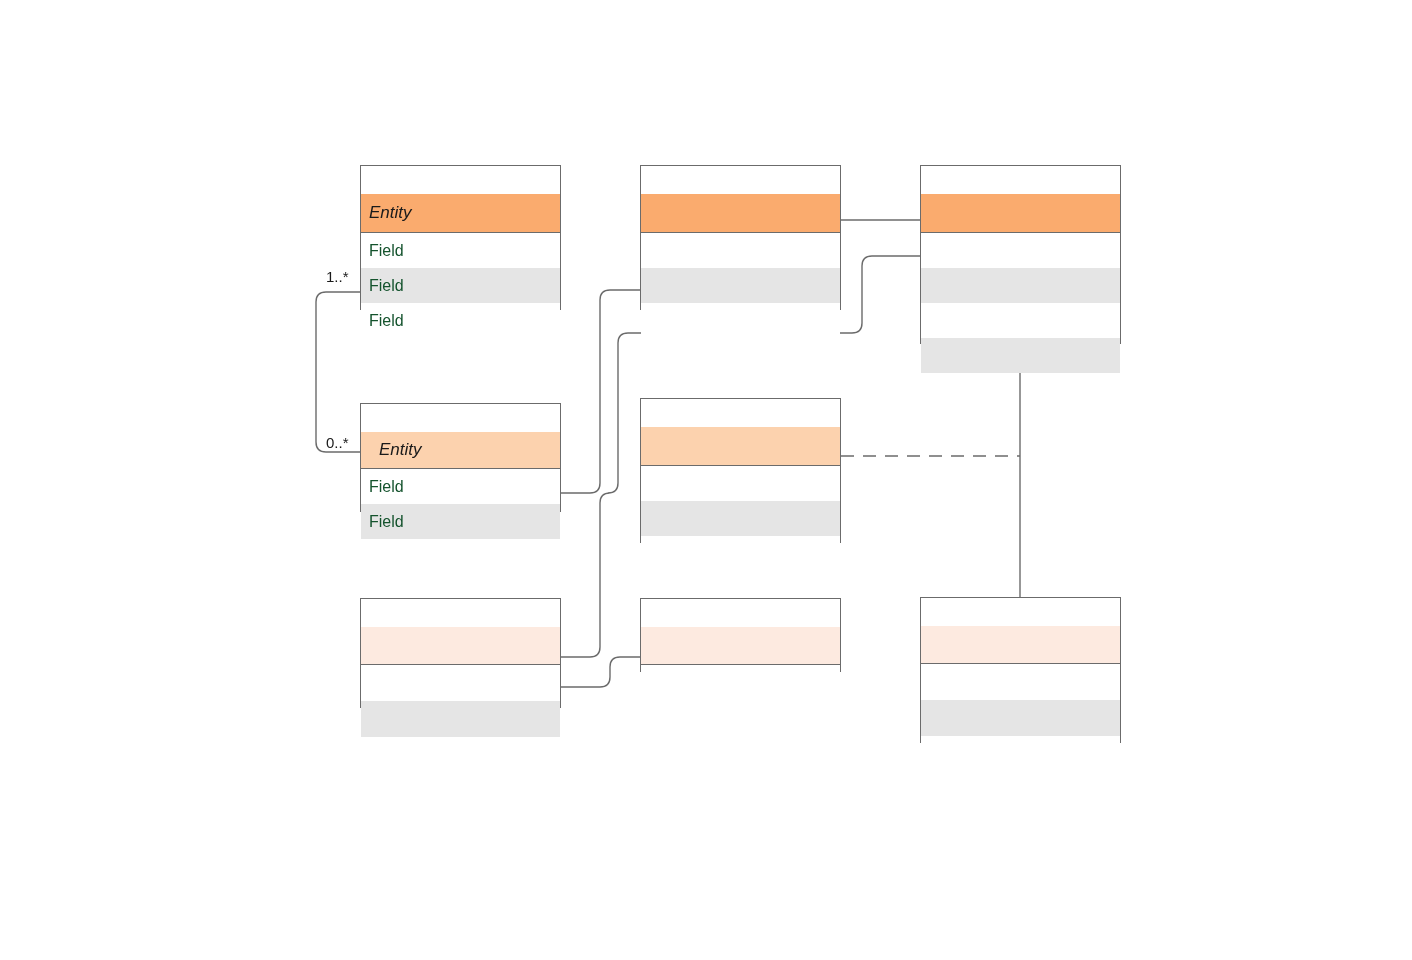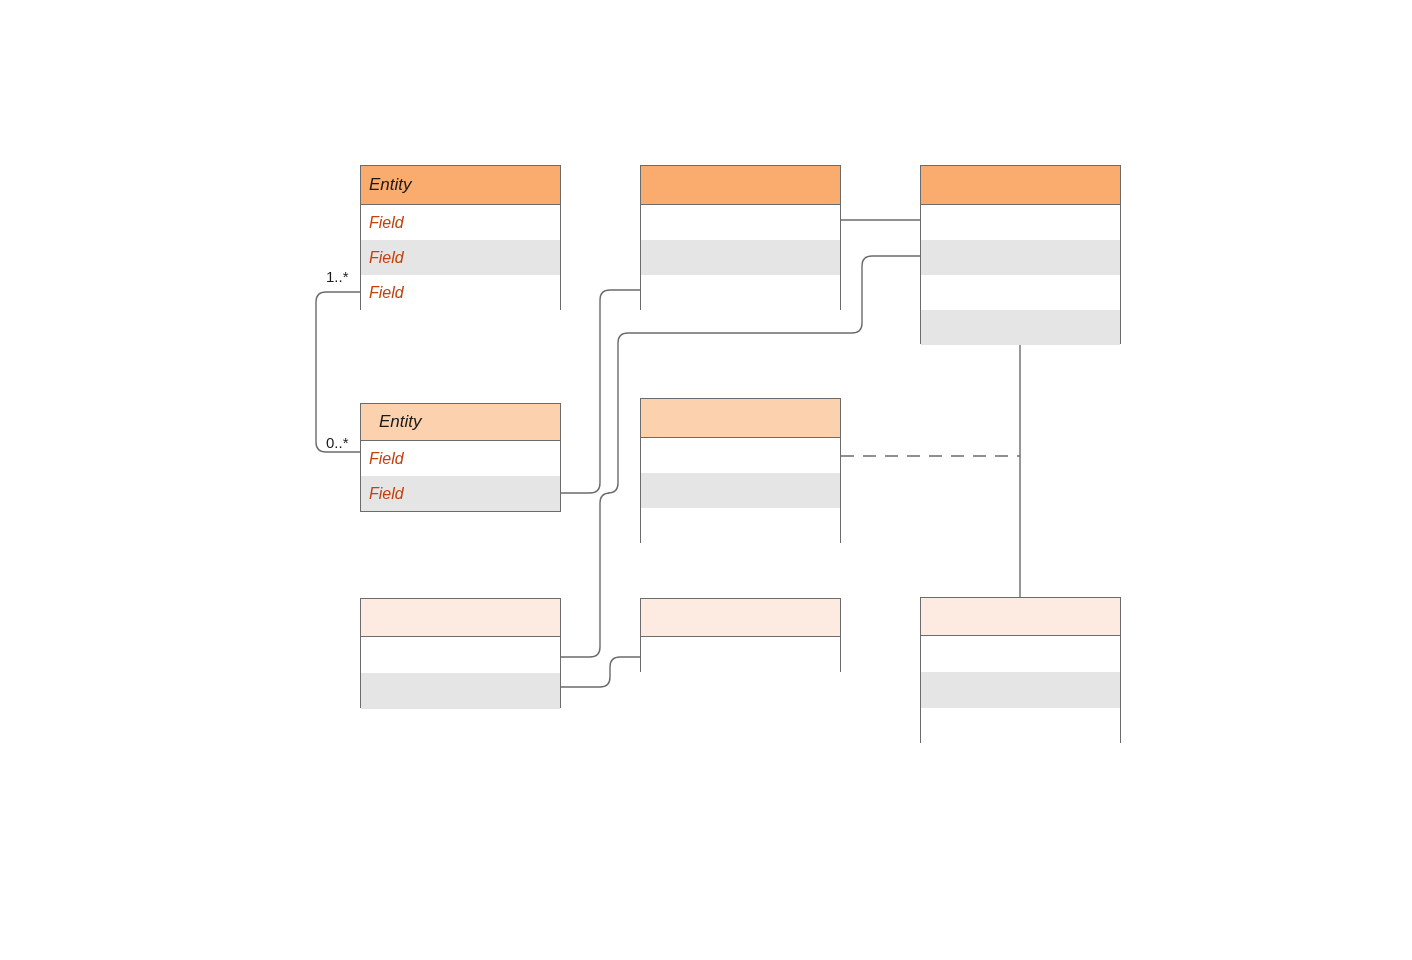--- a/index.html
+++ b/index.html
@@ -51,27 +51,27 @@
   .entity .hdr {
     box-sizing: border-box;
     width: 100%;
     border-bottom: 1.4px solid #6b6b6b;
     font-style: italic;
     font-size: 17px;
     color: #1a1a1a;
     display: flex;
     align-items: center;
     padding-left: 8px;
+    margin-top: 28px;
   }
   .entity .row {
     box-sizing: border-box;
     width: 100%;
-    font-style: italic;
     font-size: 16px;
-    color: #c2410c;
+    color: #14532d;
     display: flex;
     align-items: center;
     padding-left: 8px;
   }
   .entity .row.alt {
     background: #e5e5e5;
   }
   .entity .row.plain {
     background: #ffffff;
   }

